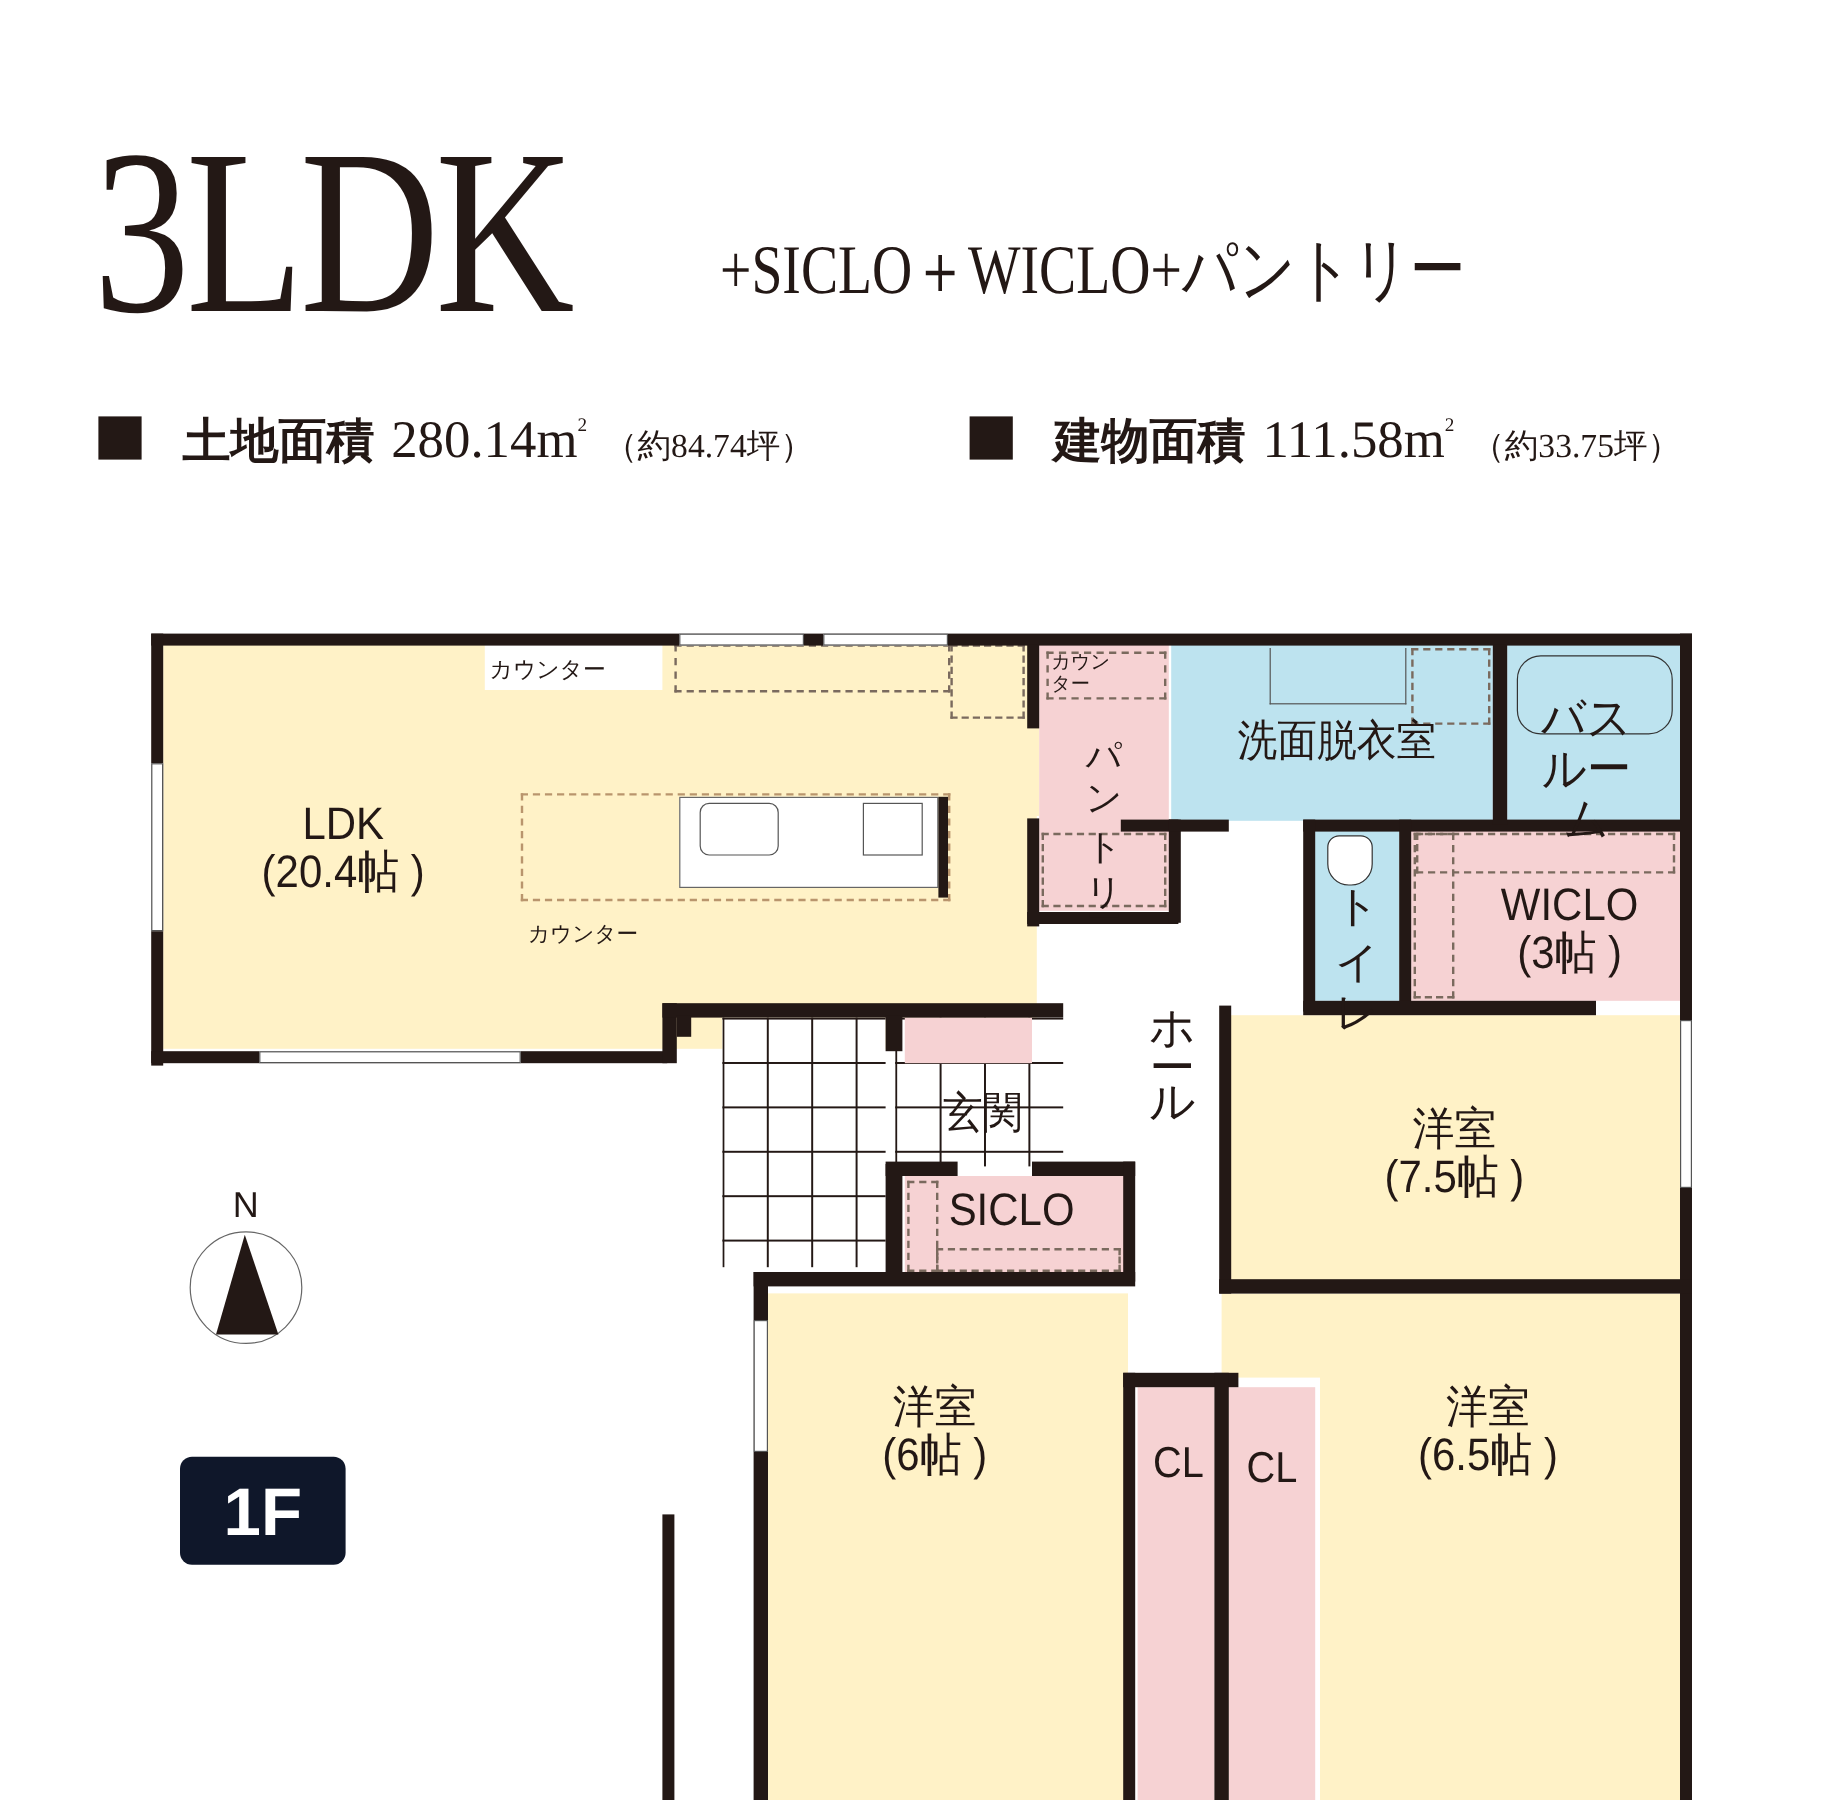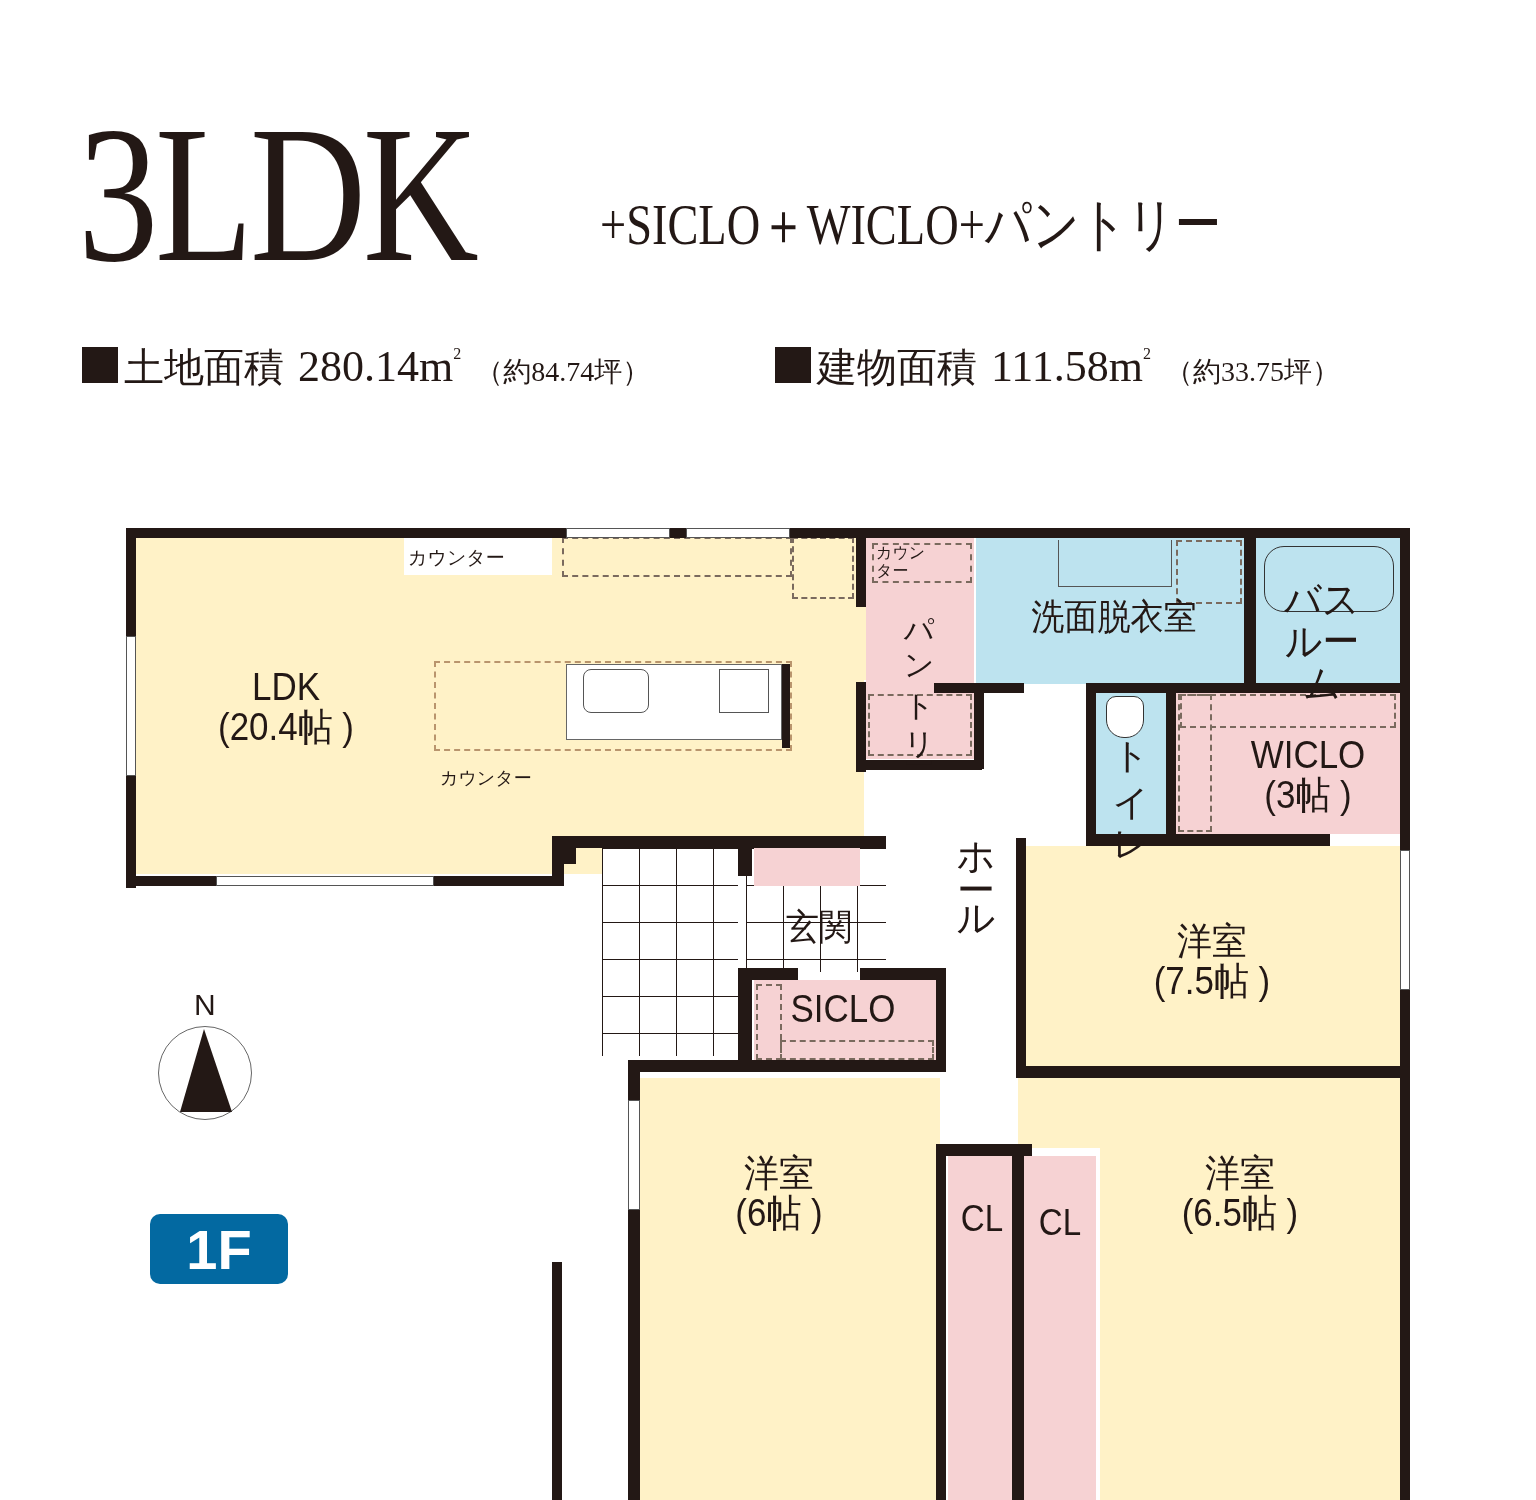--- a/index.html
+++ b/index.html
@@ -2,50 +2,50 @@
 <html><head>
 <meta charset="utf-8">
 <style>
   html,body{margin:0;padding:0;background:#fff;}
   body{width:1536px;height:1500px;position:relative;overflow:hidden;font-family:"Liberation Sans","DejaVu Sans",sans-serif;color:#231815;}
   .abs{position:absolute;}
   .title-main{left:78px;top:96px;font-family:"Liberation Serif","DejaVu Serif",serif;font-size:196px;line-height:1;transform:scaleX(0.82);transform-origin:left top;letter-spacing:-4px;}
   .title-sub{left:600px;top:196px;font-family:"Liberation Serif","DejaVu Serif",serif;font-size:58px;line-height:1;transform:scaleX(0.8);transform-origin:left top;white-space:nowrap;}
   .area{top:345px;font-family:"Liberation Serif","DejaVu Serif",serif;white-space:nowrap;line-height:1;}
   .area .sq{display:inline-block;width:36px;height:36px;background:#231815;margin-right:6px;vertical-align:-2px;}
-  .area .lbl{font-size:40px;font-weight:normal;}
+  .area .lbl{font-size:40px;font-weight:bold;margin-left:28px;}
   .area .val{font-size:44px;margin-left:14px;}
   .area .unit{font-size:44px;}
   .area .unit sup{font-size:16px;vertical-align:22px;}
   .area .tsubo{font-size:28px;margin-left:14px;}
   .wall{position:absolute;background:#231815;}
   .room{position:absolute;}
   .yellow{background:#fff2c7;}
   .pink{background:#f6d2d3;}
   .blue{background:#bde3ef;}
   .white{background:#fff;}
   .rlabel{position:absolute;text-align:center;font-size:38px;line-height:1.05;color:#231815;transform:scaleX(0.92);}
   .vlabel{position:absolute;writing-mode:vertical-rl;font-size:38px;letter-spacing:4px;}
   .dash{position:absolute;border:2px dashed #7a6a5e;box-sizing:border-box;}
   .tile{background-image:linear-gradient(#231815 1.5px,transparent 1.5px),linear-gradient(90deg,#231815 1.5px,transparent 1.5px);background-size:37px 37px;background-color:#fff;}
   .win{position:absolute;background:#fff;border:1.5px solid #555;box-sizing:border-box;}
-  .badge-1f{left:150px;top:1214px;width:138px;height:70px;background:#0369a1;border-radius:10px;color:#fff;font-size:56px;font-weight:bold;display:flex;align-items:center;justify-content:center;}
+  .badge-1f{left:150px;top:1214px;width:138px;height:90px;background:#0f172a;border-radius:10px;color:#fff;font-size:56px;font-weight:bold;display:flex;align-items:center;justify-content:center;}
   .compass-n{left:194px;top:988px;font-size:30px;}
   .compass{left:158px;top:1026px;width:94px;height:94px;border:1.5px solid #666;border-radius:50%;box-sizing:border-box;}
 </style>
 </head>
 <body>
 
 <div class="abs title-main" data-name="plan-type-title">3LDK</div>
 <div class="abs title-sub" data-name="plan-extras-subtitle">+SICLO＋WICLO+パントリー</div>
 
 <div class="abs area" style="left:82px;" data-name="land-area">
   <span class="sq" data-name="square-bullet-icon"></span><span class="lbl" data-name="land-area-label">土地面積</span><span class="val" data-name="land-area-value">280.14</span><span class="unit" data-name="land-area-unit"><span>m</span><sup>2</sup></span><span class="tsubo" data-name="land-area-tsubo">（約84.74坪）</span>
 </div>
-<div class="abs area" style="left:743px;padding-left:32px;" data-name="building-area">
+<div class="abs area" style="left:776px;padding-left:32px;" data-name="building-area">
   <span class="sq" data-name="square-bullet-icon"></span><span class="lbl" data-name="building-area-label">建物面積</span><span class="val" data-name="building-area-value">111.58</span><span class="unit" data-name="building-area-unit"><span>m</span><sup>2</sup></span><span class="tsubo" data-name="building-area-tsubo">（約33.75坪）</span>
 </div>
 
 <div class="abs" data-name="floor-plan" style="left:0;top:0;width:1536px;height:1500px;">
 
   <div class="room yellow" style="left:136px;top:537px;width:728px;height:337px;" data-name="ldk-room"></div>
   <div class="room yellow" style="left:862px;top:600px;width:4px;height:80px;" data-name="ldk-edge"></div>
   <div class="room white" style="left:404px;top:537px;width:148px;height:38px;" data-name="counter"></div>
   <div class="room pink" style="left:866px;top:537px;width:108px;height:222px;" data-name="pantry-room"></div>
   <div class="room blue" style="left:976px;top:537px;width:268px;height:147px;" data-name="washroom-room"></div>

